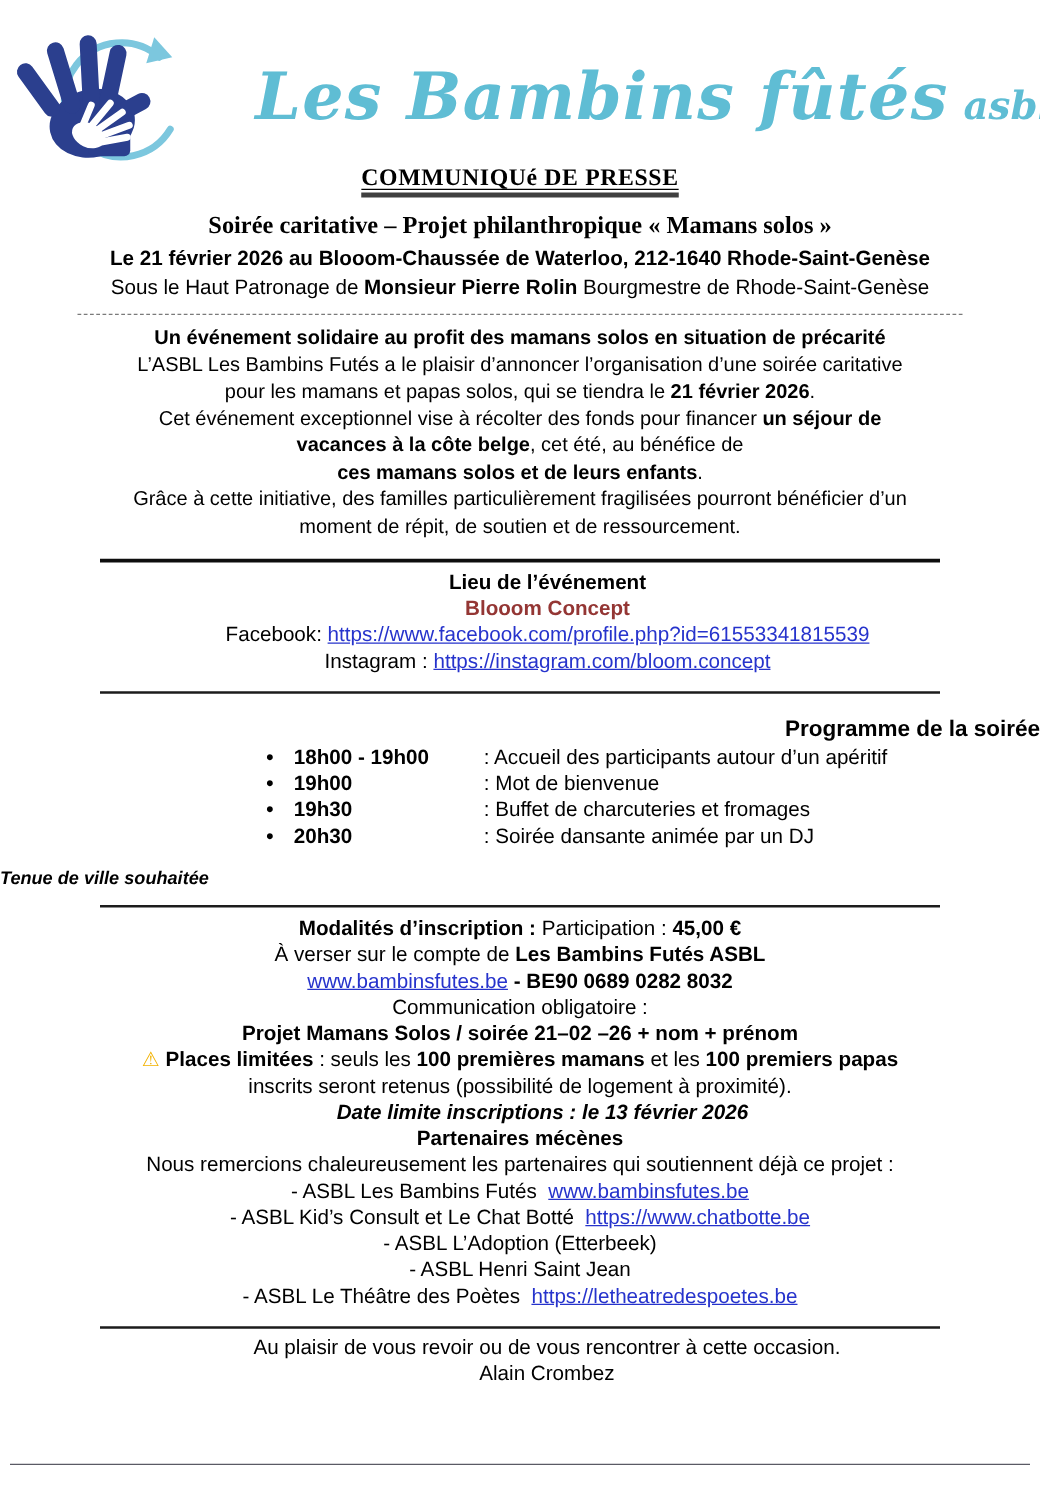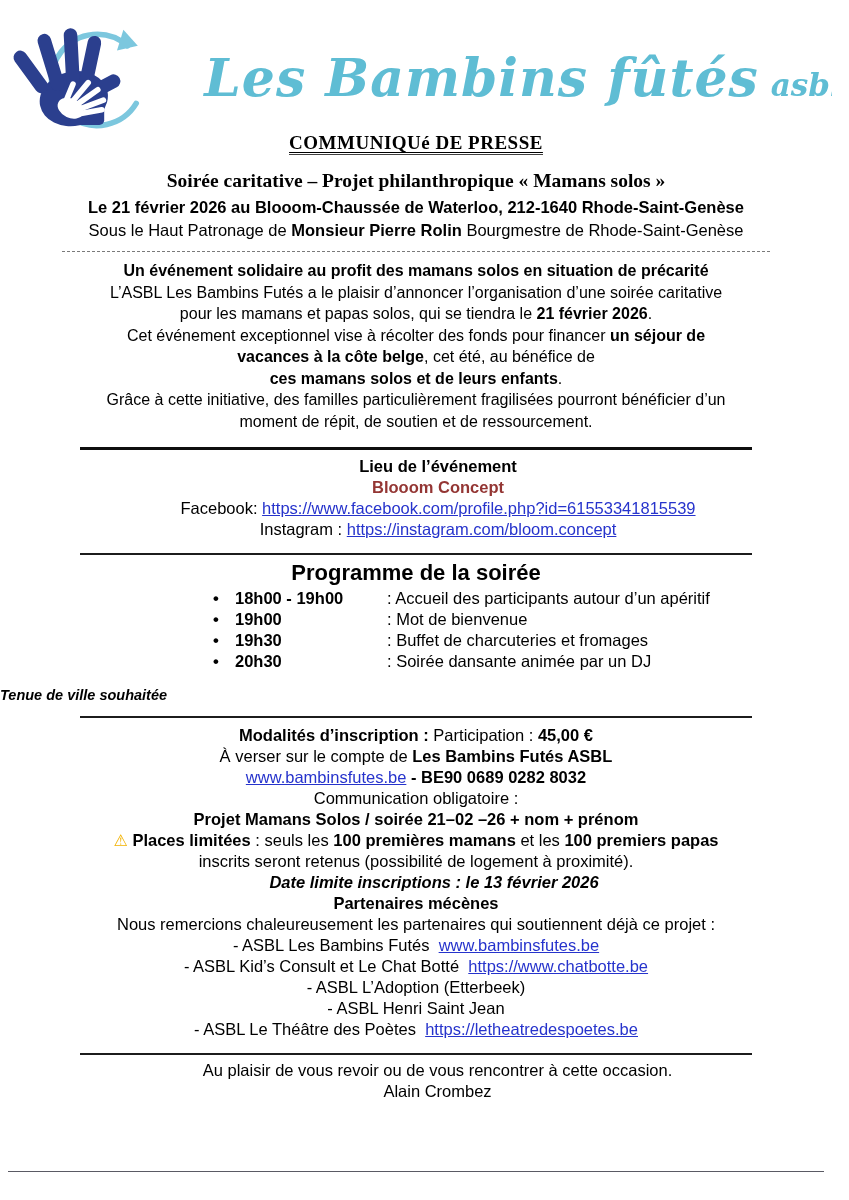--- a/index.html
+++ b/index.html
@@ -10,42 +10,42 @@
   .logo-row { display:flex; align-items:center; justify-content:center; gap:16px; padding-top:24px; height:106px; }
   .hand-logo { width:198px; height:104px; flex:0 0 auto; }
   .brand-script { font-family:"DejaVu Serif", serif; font-style:italic; font-weight:bold;
                   font-size:52px; color:#5fbdd4; letter-spacing:1px; white-space:nowrap; }
   .brand-suffix { font-family:"DejaVu Serif", serif; font-style:italic; font-weight:bold;
                   font-size:31px; color:#5fbdd4; margin-left:12px; }
 
   .press-title { text-align:center; margin-top:2px; }
   .press-title span { font-family:"Liberation Serif", serif; font-weight:bold; font-size:19px;
                       letter-spacing:0.5px; text-decoration:underline; text-underline-offset:3px;
-                      border-bottom:1px solid #404040; padding-bottom:1px; }
+                      border-bottom:4px solid #404040; padding-bottom:1px; }
 
   .event-title { text-align:center; font-family:"Liberation Serif", serif; font-weight:bold;
                  font-size:19.5px; margin-top:16px; }
   .event-line2 { text-align:center; font-weight:bold; font-size:16.5px; margin-top:6px; }
   .event-line3 { text-align:center; font-size:16.5px; margin-top:4px; }
 
   hr { border:none; }
   .hr-dashed { border-top:1px dashed #7a7a7a; margin:11px 62px 0 62px; }
   .hr-thick  { border-top:3px solid #0e0e0e; margin:15px 80px 0 80px; }
   .hr-thin   { border-top:2px solid #1c1c1c; margin:13px 80px 0 80px; }
   .hr-footer { border-top:1.5px solid #5a5a64; margin:0 8px; }
 
   .center-par { text-align:center; font-size:16px; line-height:21.5px; margin-top:8px; }
   .center-par .line { white-space:nowrap; }
 
   .venue { text-align:center; font-size:16.5px; line-height:21px; margin-top:6px;padding-left:44px; }
   .venue-heading { font-weight:bold; }
   .venue-name { font-weight:bold; color:#943634; }
   a.link { color:#2633cc; text-decoration:underline; cursor:pointer; }
 
-  .program-heading { text-align:center; font-weight:bold; font-size:22px; margin-top:5px; }
+  .program-heading { text-align:right; font-weight:bold; font-size:18px; margin-top:18px; }
   .program-list { margin:2px 0 0 213px; font-size:16.5px; }
   .program-row { display:flex; line-height:21px; }
   .program-row .bullet { width:22px; font-weight:bold; }
   .program-row .time { width:152px; font-weight:bold; }
   .dress-code { text-align:left; font-weight:bold; font-style:italic; font-size:14.5px; margin-top:15px; }
 
   .reg { text-align:center; font-size:16.5px; line-height:21px; margin-top:7px; }
   .reg .bi { font-weight:bold; font-style:italic;margin-left:36px; }
   .reg .heading { font-weight:bold; }
   .warn-icon { color:#f2b200; font-size:16px; }

